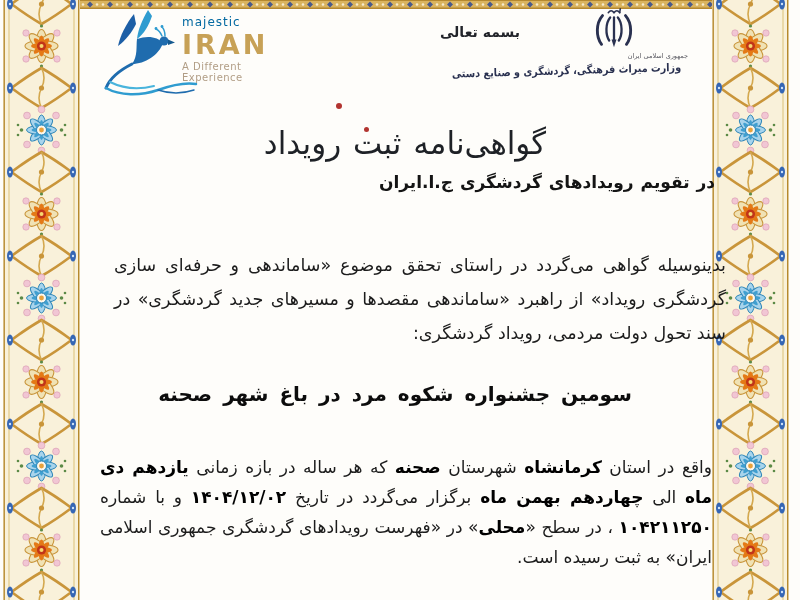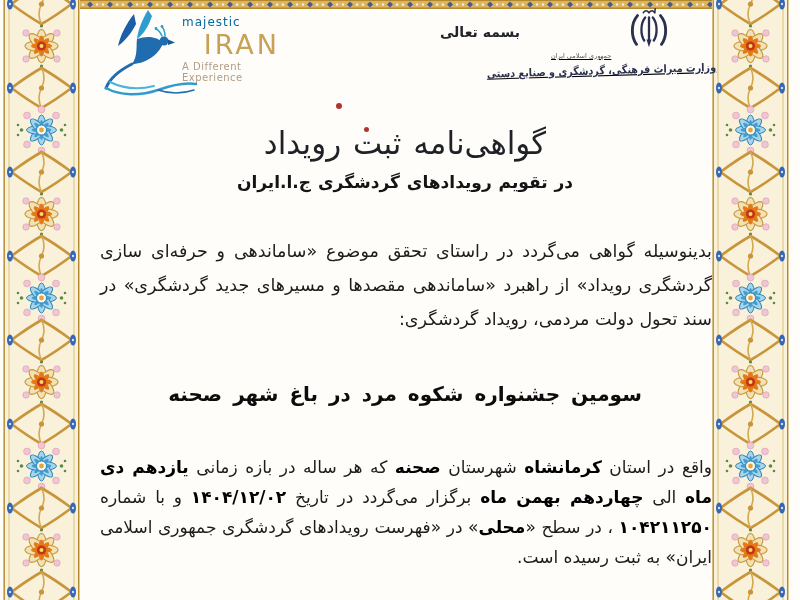--- a/index.html
+++ b/index.html
@@ -10,46 +10,46 @@
   }
   svg{display:block}
   .border-v{position:absolute;top:0;width:77px;height:600px;}
   .border-h{position:absolute;top:0;height:9px;}
   .abs{position:absolute;}
 
   
   .majestic-logo{position:absolute;left:100px;top:6px;width:180px;height:92px;}
   .majestic-words{position:absolute;left:82px;top:8px;width:98px;}
   .majestic-top{font-size:12px;color:#0369a1;letter-spacing:1px;line-height:17px;}
-  .majestic-main{font-size:27px;font-weight:normal;color:var(--brand-gold);letter-spacing:3px;line-height:28px;text-align:right;}
+  .majestic-main{font-size:27px;font-weight:bold;color:var(--brand-gold);letter-spacing:3px;line-height:28px;}
   .majestic-tag{font-size:10px;color:#b19d85;letter-spacing:.5px;margin-top:2px;}
 
   .bismillah{position:absolute;left:390px;top:24px;width:180px;text-align:center;
     font-size:14px;font-weight:bold;color:#22242a;direction:rtl;}
 
-  .gov-block{position:absolute;left:551px;top:6px;width:172px;text-align:left;text-decoration:underline;}
+  .gov-block{position:absolute;left:516px;top:6px;width:172px;text-align:right;}
   .gov-emblem{margin:0 auto;margin-right:52px;}
   .gov-state{font-size:6.5px;color:#56565e;direction:rtl;margin-top:0;white-space:nowrap;}
   .gov-ministry{font-size:10.5px;font-weight:bold;color:var(--navy);direction:rtl;white-space:nowrap;
     transform:scale(.92,1.04) rotate(-1.5deg);transform-origin:center;margin-top:3px;}
 
   
   .cert-title{position:absolute;left:95px;top:104px;width:620px;text-align:center;direction:rtl;
     font-size:31px;font-weight:normal;color:var(--ink);word-spacing:2px;}
   .red-dot{position:absolute;border-radius:50%;background:var(--accent-red);}
   .dot1{left:336px;top:103px;width:6px;height:6px;}
   .dot2{left:364px;top:127px;width:5px;height:5px;}
 
-  .cert-subtitle{position:absolute;left:95px;top:172px;width:620px;text-align:center;direction:rtl;
+  .cert-subtitle{position:absolute;left:95px;top:172px;width:620px;direction:rtl;
     font-size:17px;font-weight:bold;color:#141414;word-spacing:1px;}
 
   .intro-para{position:absolute;left:100px;top:234px;width:612px;direction:rtl;
-    font-size:17.5px;line-height:34px;color:#1c1c1c;text-align:justify;margin:0;}
-
-  .event-title{position:absolute;left:95px;top:382px;width:620px;text-align:center;direction:rtl;
+    font-size:17.5px;line-height:34px;color:#1c1c1c;text-align:justify;margin:14px;}
+
+  .event-title{position:absolute;left:85px;top:382px;width:620px;text-align:center;direction:rtl;
     font-size:20px;font-weight:bold;color:#0c0c0c;word-spacing:4px;}
 
   .details-para{position:absolute;left:100px;top:452px;width:612px;direction:rtl;
     font-size:17px;line-height:30px;color:#1c1c1c;text-align:justify;margin:0;}
   .details-para b{color:#000;}
 </style>
 </head>
 <body>
 
 <div class="page">

